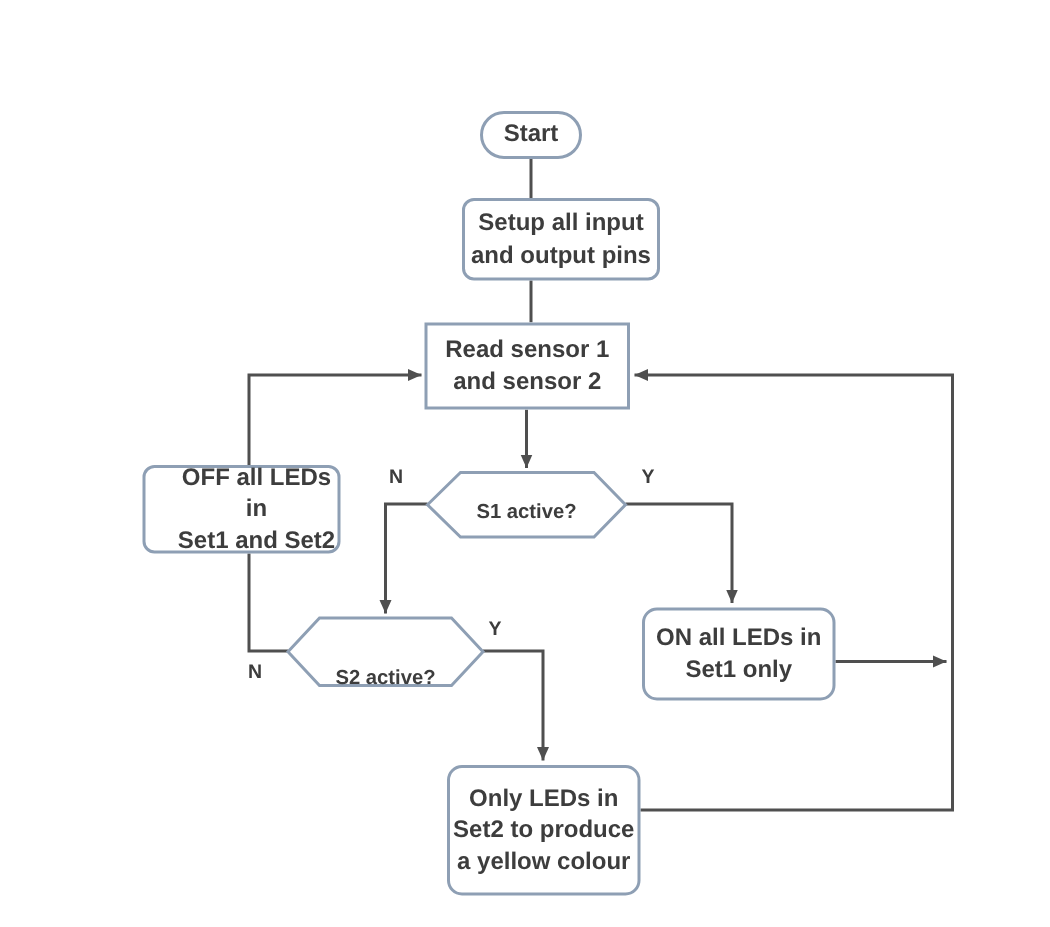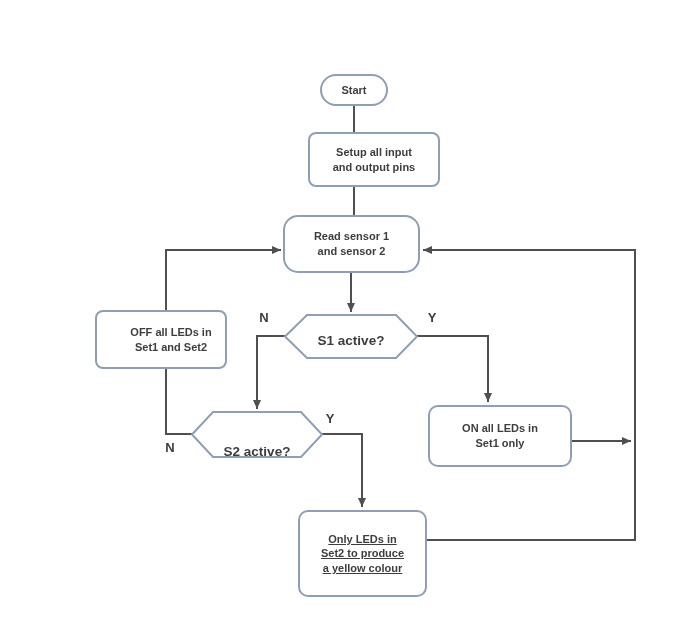--- a/index.html
+++ b/index.html
@@ -20,21 +20,21 @@
   .wires path{fill:none;stroke:var(--connector);stroke-width:2;}
   .wires polygon.hex{fill:var(--node-fill);stroke:var(--node-border);stroke-width:2;}
   .node{
     position:absolute;z-index:2;
     box-sizing:border-box;
     background:var(--node-fill);
     border:2px solid var(--node-border);
     display:flex;align-items:center;justify-content:center;
     text-align:center;
     color:var(--text);
-    font-size:11px;font-weight:600;line-height:1.33;
+    font-size:16px;font-weight:600;line-height:1.33;
   }
   .node span{white-space:pre-line;}
   .hex-label{
     position:absolute;z-index:3;
     display:flex;align-items:center;justify-content:center;
     text-align:center;color:var(--text);
     font-size:13.5px;font-weight:600;
   }
   .edge-label{
     position:absolute;z-index:3;
@@ -72,36 +72,36 @@
 
   <div class="node" style="left:320px;top:74px;width:68px;height:32px;border-radius:16px;">
     <span>Start</span>
   </div>
 
   <div class="node" style="left:288px;top:132px;width:132px;height:55px;border-radius:8px;margin-left:20px;">
     <span>Setup all input
 and output pins</span>
   </div>
 
-  <div class="node" style="left:283px;top:215px;width:137px;height:58px;border-radius:15px;">
+  <div class="node" style="left:283px;top:215px;width:137px;height:58px;border-radius:0;">
     <span>Read sensor 1
 and sensor 2</span>
   </div>
 
   <div class="node" style="left:95px;top:310px;width:132px;height:59px;border-radius:8px;padding-left:20px;">
     <span>OFF all LEDs in
 Set1 and Set2</span>
   </div>
 
-  <div class="node" style="left:428px;top:405px;width:144px;height:62px;border-radius:10px;">
+  <div class="node" style="left:428px;top:405px;width:129px;height:62px;border-radius:10px;">
     <span>ON all LEDs in
 Set1 only</span>
   </div>
 
-  <div class="node" style="left:298px;top:510px;width:129px;height:87px;border-radius:10px;text-decoration:underline;">
+  <div class="node" style="left:298px;top:510px;width:129px;height:87px;border-radius:10px;">
     <span>Only LEDs in
 Set2 to produce
 a yellow colour</span>
   </div>
 
   <div class="hex-label" style="left:285px;top:315px;width:132px;height:50px;">
     <span>S1 active?</span>
   </div>
 
   <div class="hex-label" style="left:192px;top:429px;width:130px;height:45px;">

